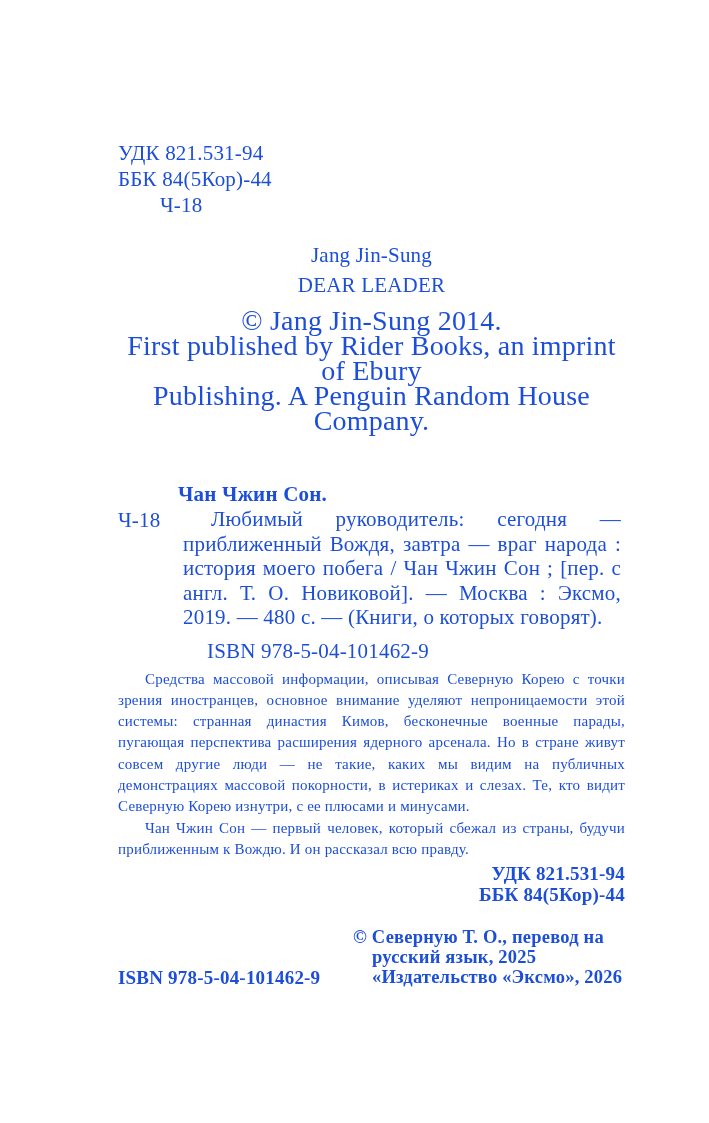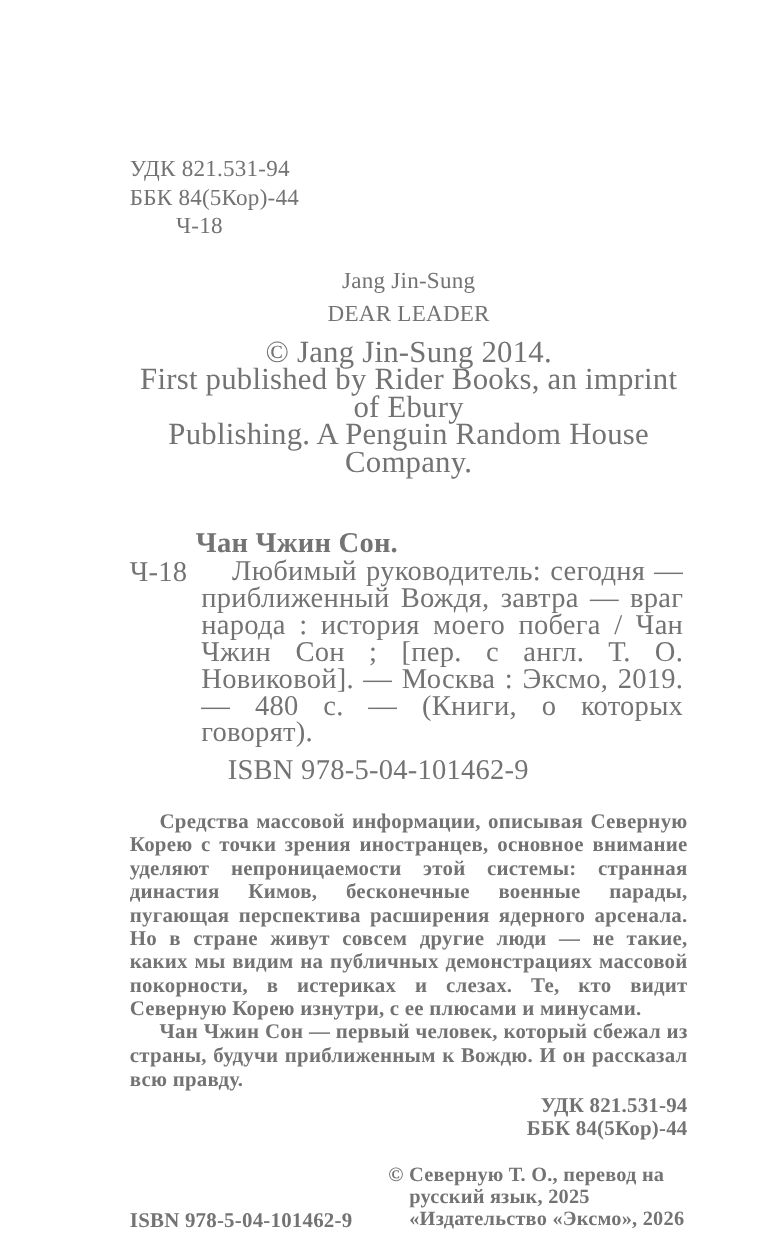--- a/index.html
+++ b/index.html
@@ -5,21 +5,21 @@
   html, body {
     margin: 0;
     padding: 0;
     background: #ffffff;
   }
   .page {
     position: relative;
     width: 709px;
     height: 1123px;
     background: #ffffff;
-    color: #737373;
+    color: #1d4ed8;
     font-family: "Liberation Serif", "DejaVu Serif", serif;
     box-sizing: border-box;
     padding: 140px 84px 0 118px;
     overflow: hidden;
     letter-spacing: 0.2px;
   }
   
   .top-codes {
     font-size: 21px;
     line-height: 26px;
@@ -37,21 +37,21 @@
     line-height: 30px;
   }
   .orig-copy {
     margin-top: 8px;
     font-size: 28px;
     line-height: 25px;
   }
   
   .bib-block {
     margin-top: 48px;
-    font-size: 26px;
+    font-size: 21px;
   }
   .bib-author {
     font-weight: bold;
     line-height: 26px;
     margin-left: 60px;
   }
   .bib-row {
     position: relative;
   }
   .bib-code {
@@ -66,24 +66,23 @@
     text-align: justify;
     line-height: 24.5px;
   }
   .bib-isbn {
     margin-top: 9px;
     margin-left: 89px;
     line-height: 24px;
   }
   
   .annotation {
-    margin-top: 25px;
-    font-size: 19px;
+    margin-top: 6px;
+    font-size: 15px;
     line-height: 21.3px;
-    font-weight: bold;
   }
   .annotation p {
     margin: 0;
     text-indent: 27px;
     text-align: justify;
   }
   
   .codes-right {
     margin-top: 4px;
     text-align: right;

